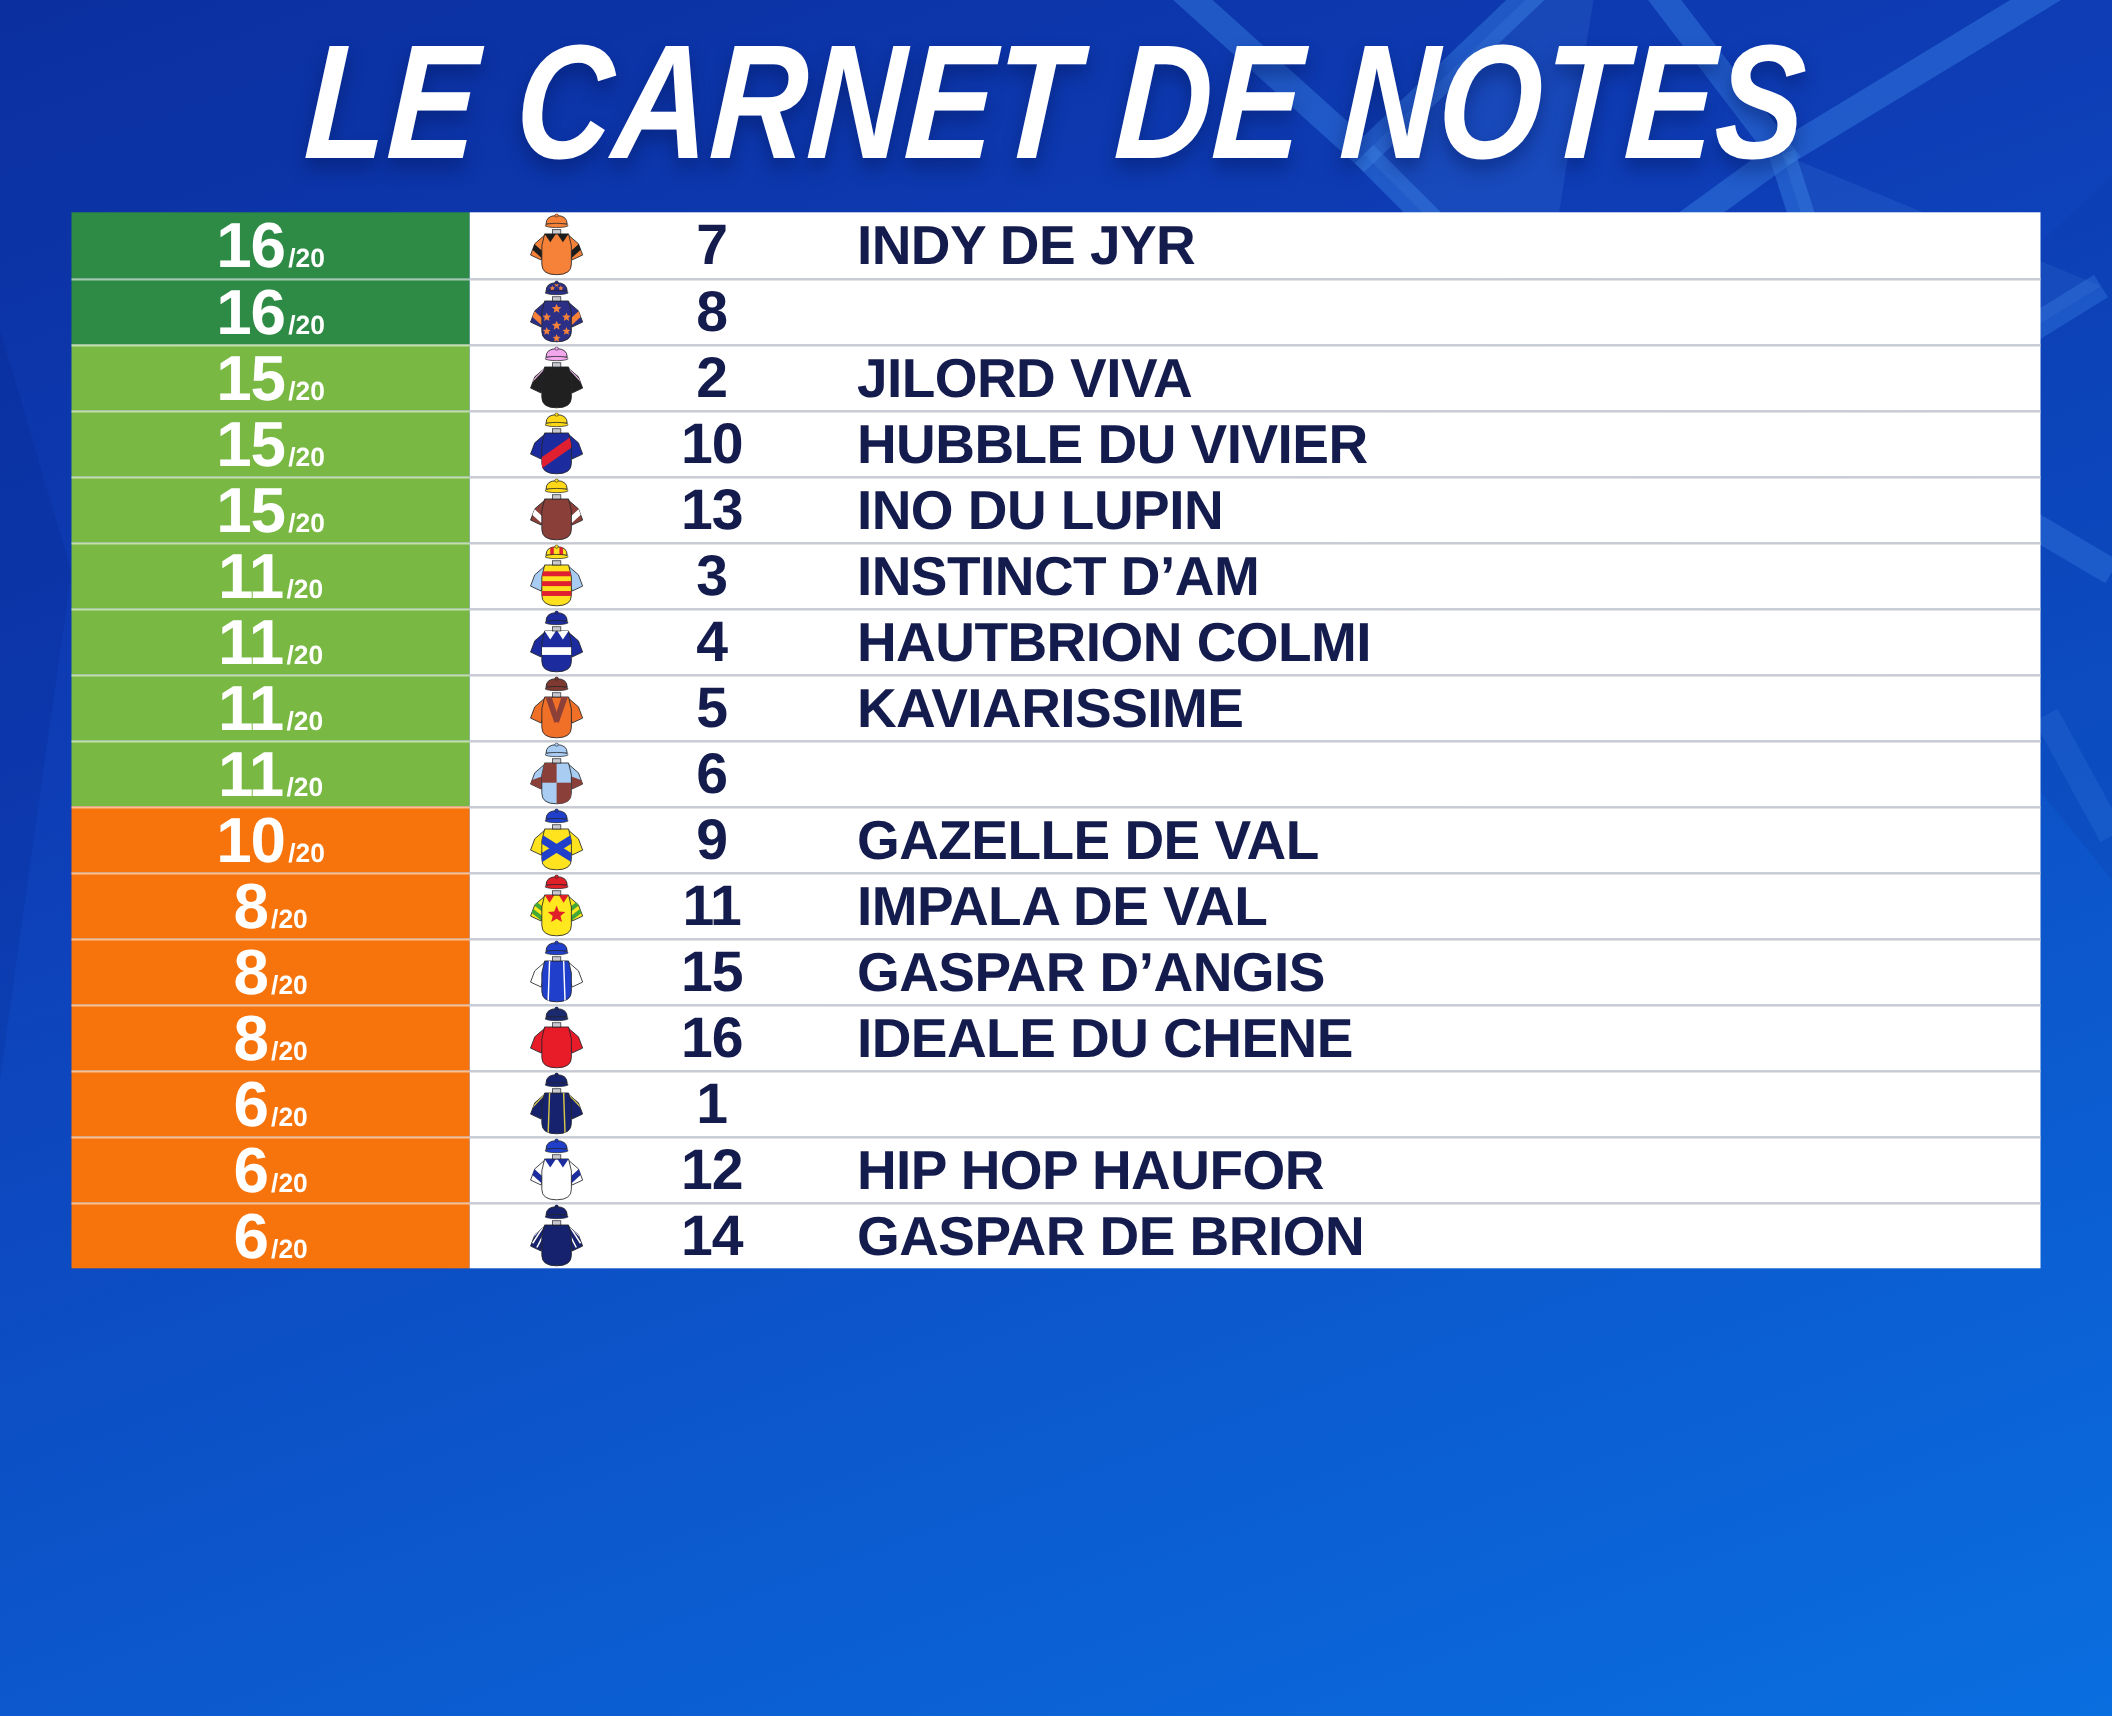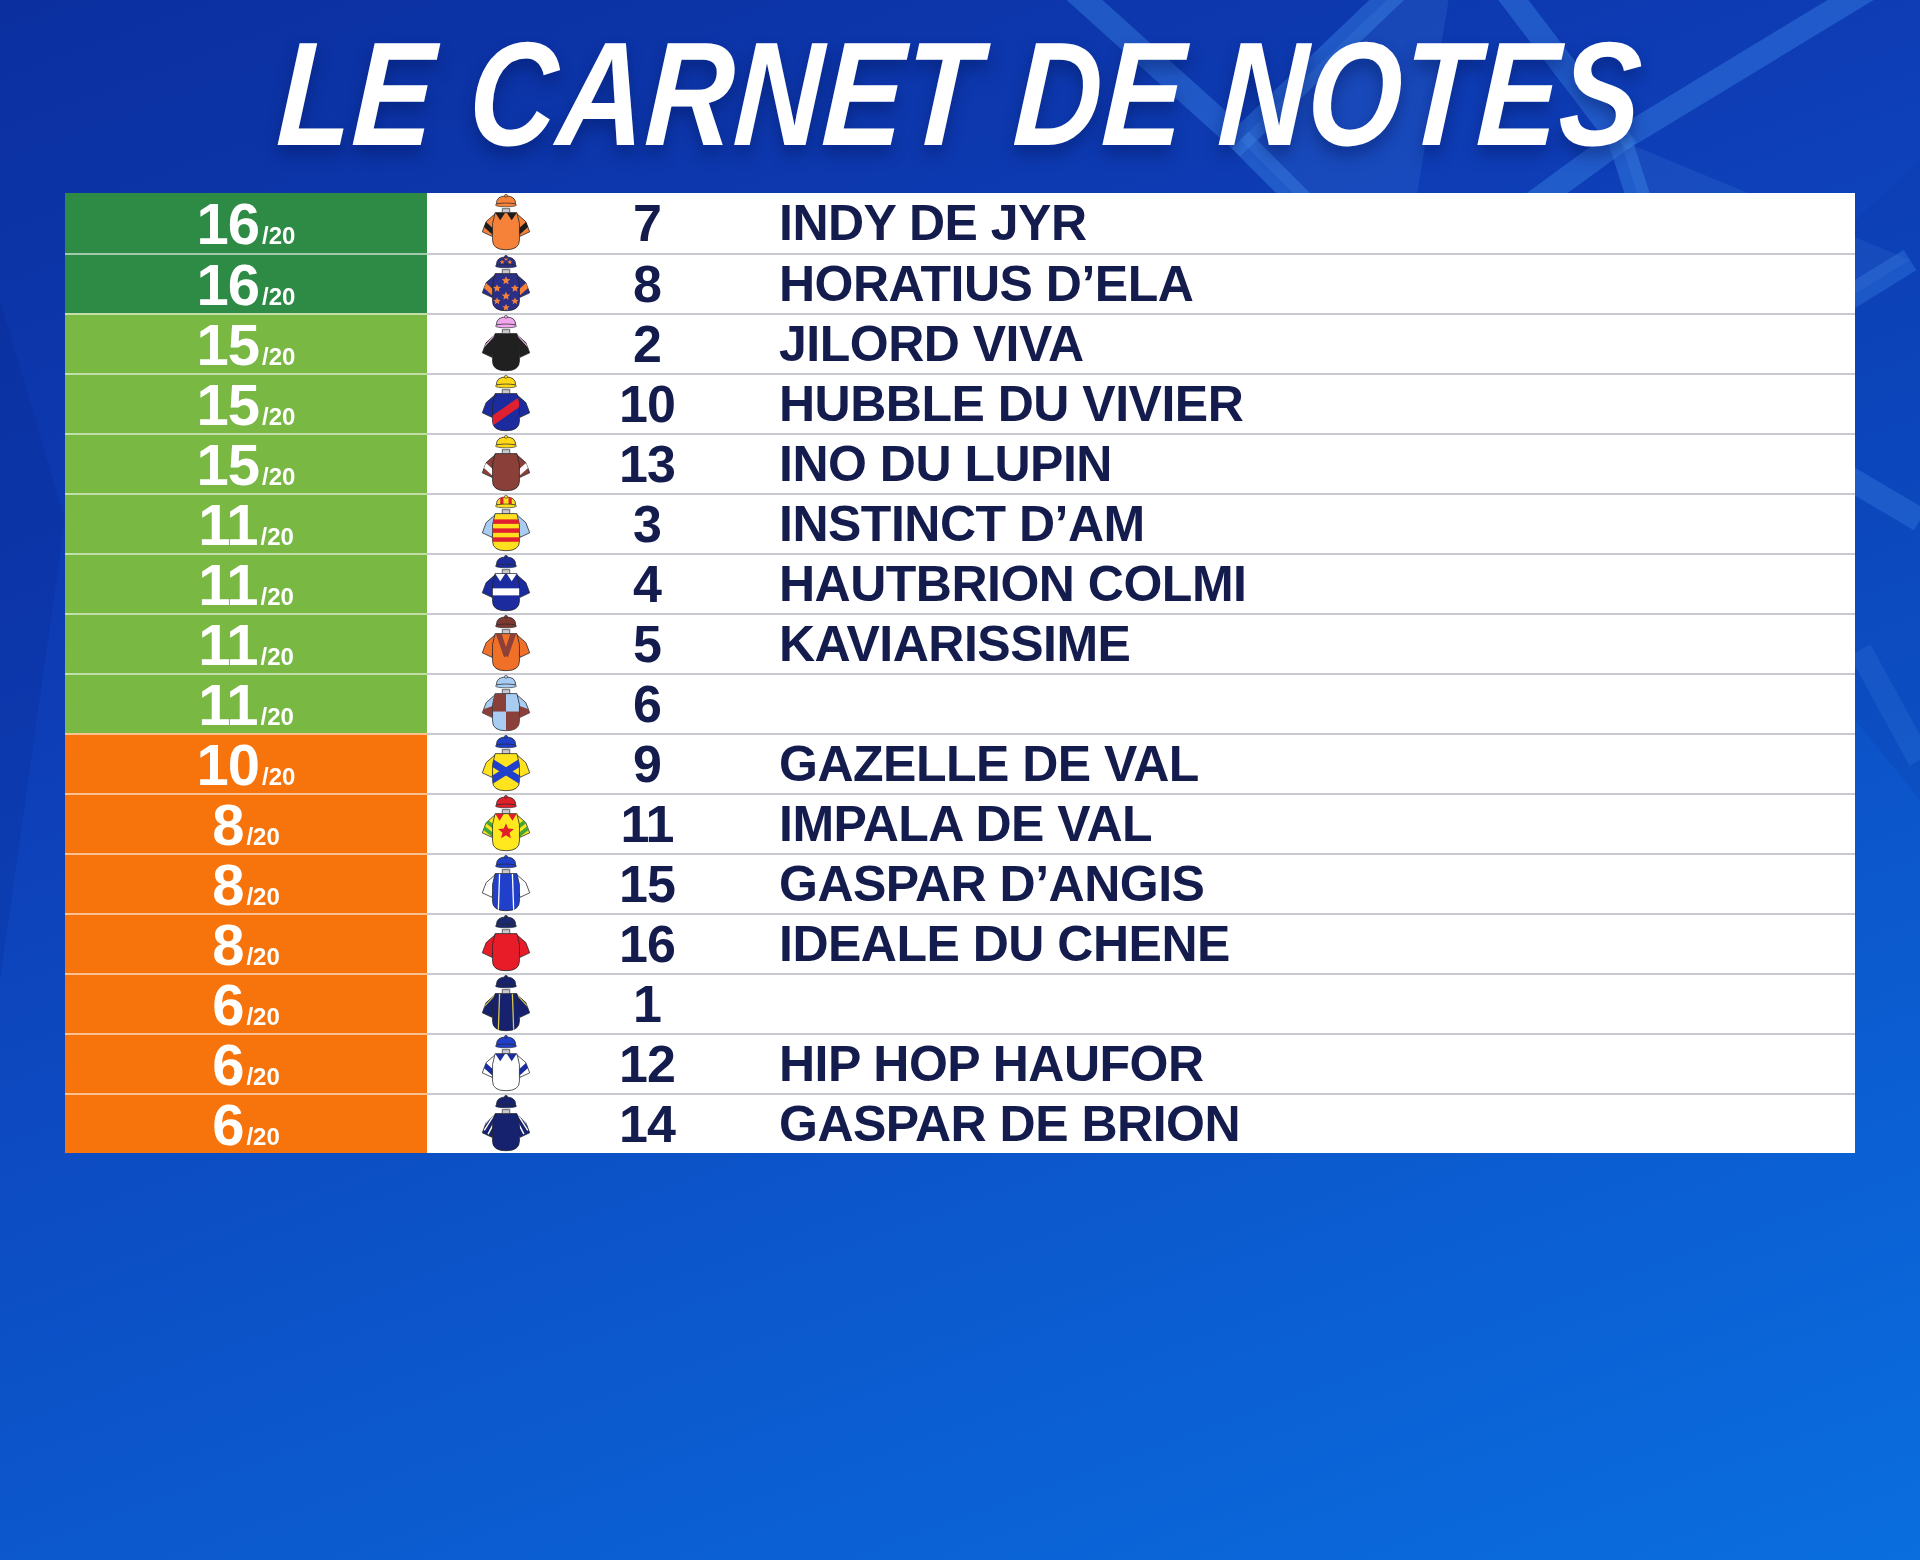--- a/index.html
+++ b/index.html
@@ -154,21 +154,20 @@
               <g clip-path="url(#c1)">
                 <polygon points="44.0,7.0 45.1,9.5 47.8,9.8 45.7,11.6 46.4,14.2 44.0,12.8 41.6,14.2 42.3,11.6 40.2,9.8 42.9,9.5" fill="#F58238"></polygon>
                 <polygon points="56.0,7.0 57.1,9.5 59.8,9.8 57.7,11.6 58.4,14.2 56.0,12.8 53.6,14.2 54.3,11.6 52.2,9.8 54.9,9.5" fill="#F58238"></polygon>
                 <polygon points="50.0,2.5 50.9,4.7 53.3,4.9 51.5,6.5 52.1,8.8 50.0,7.6 47.9,8.8 48.5,6.5 46.7,4.9 49.1,4.7" fill="#F58238"></polygon>
               </g>
               <ellipse cx="50" cy="17" rx="16.5" ry="3" fill="#2B2F86" stroke="#22252A" stroke-width="1"></ellipse>
               <circle cx="50" cy="2.8" r="2.4" fill="#2B2F86" stroke="#22252A" stroke-width="0.8"></circle>
             </svg>
           </span>
         <span class="num">8</span>
-        <span class="name">HORATIUS D’ELA</span>
       </div>
     </div>
 
     <div class="row tier-mid">
       <div class="cell score">
         <span class="score-inner">
           <span class="score-num">15</span>
           <span class="score-den">/20</span>
         </span>
       </div>

